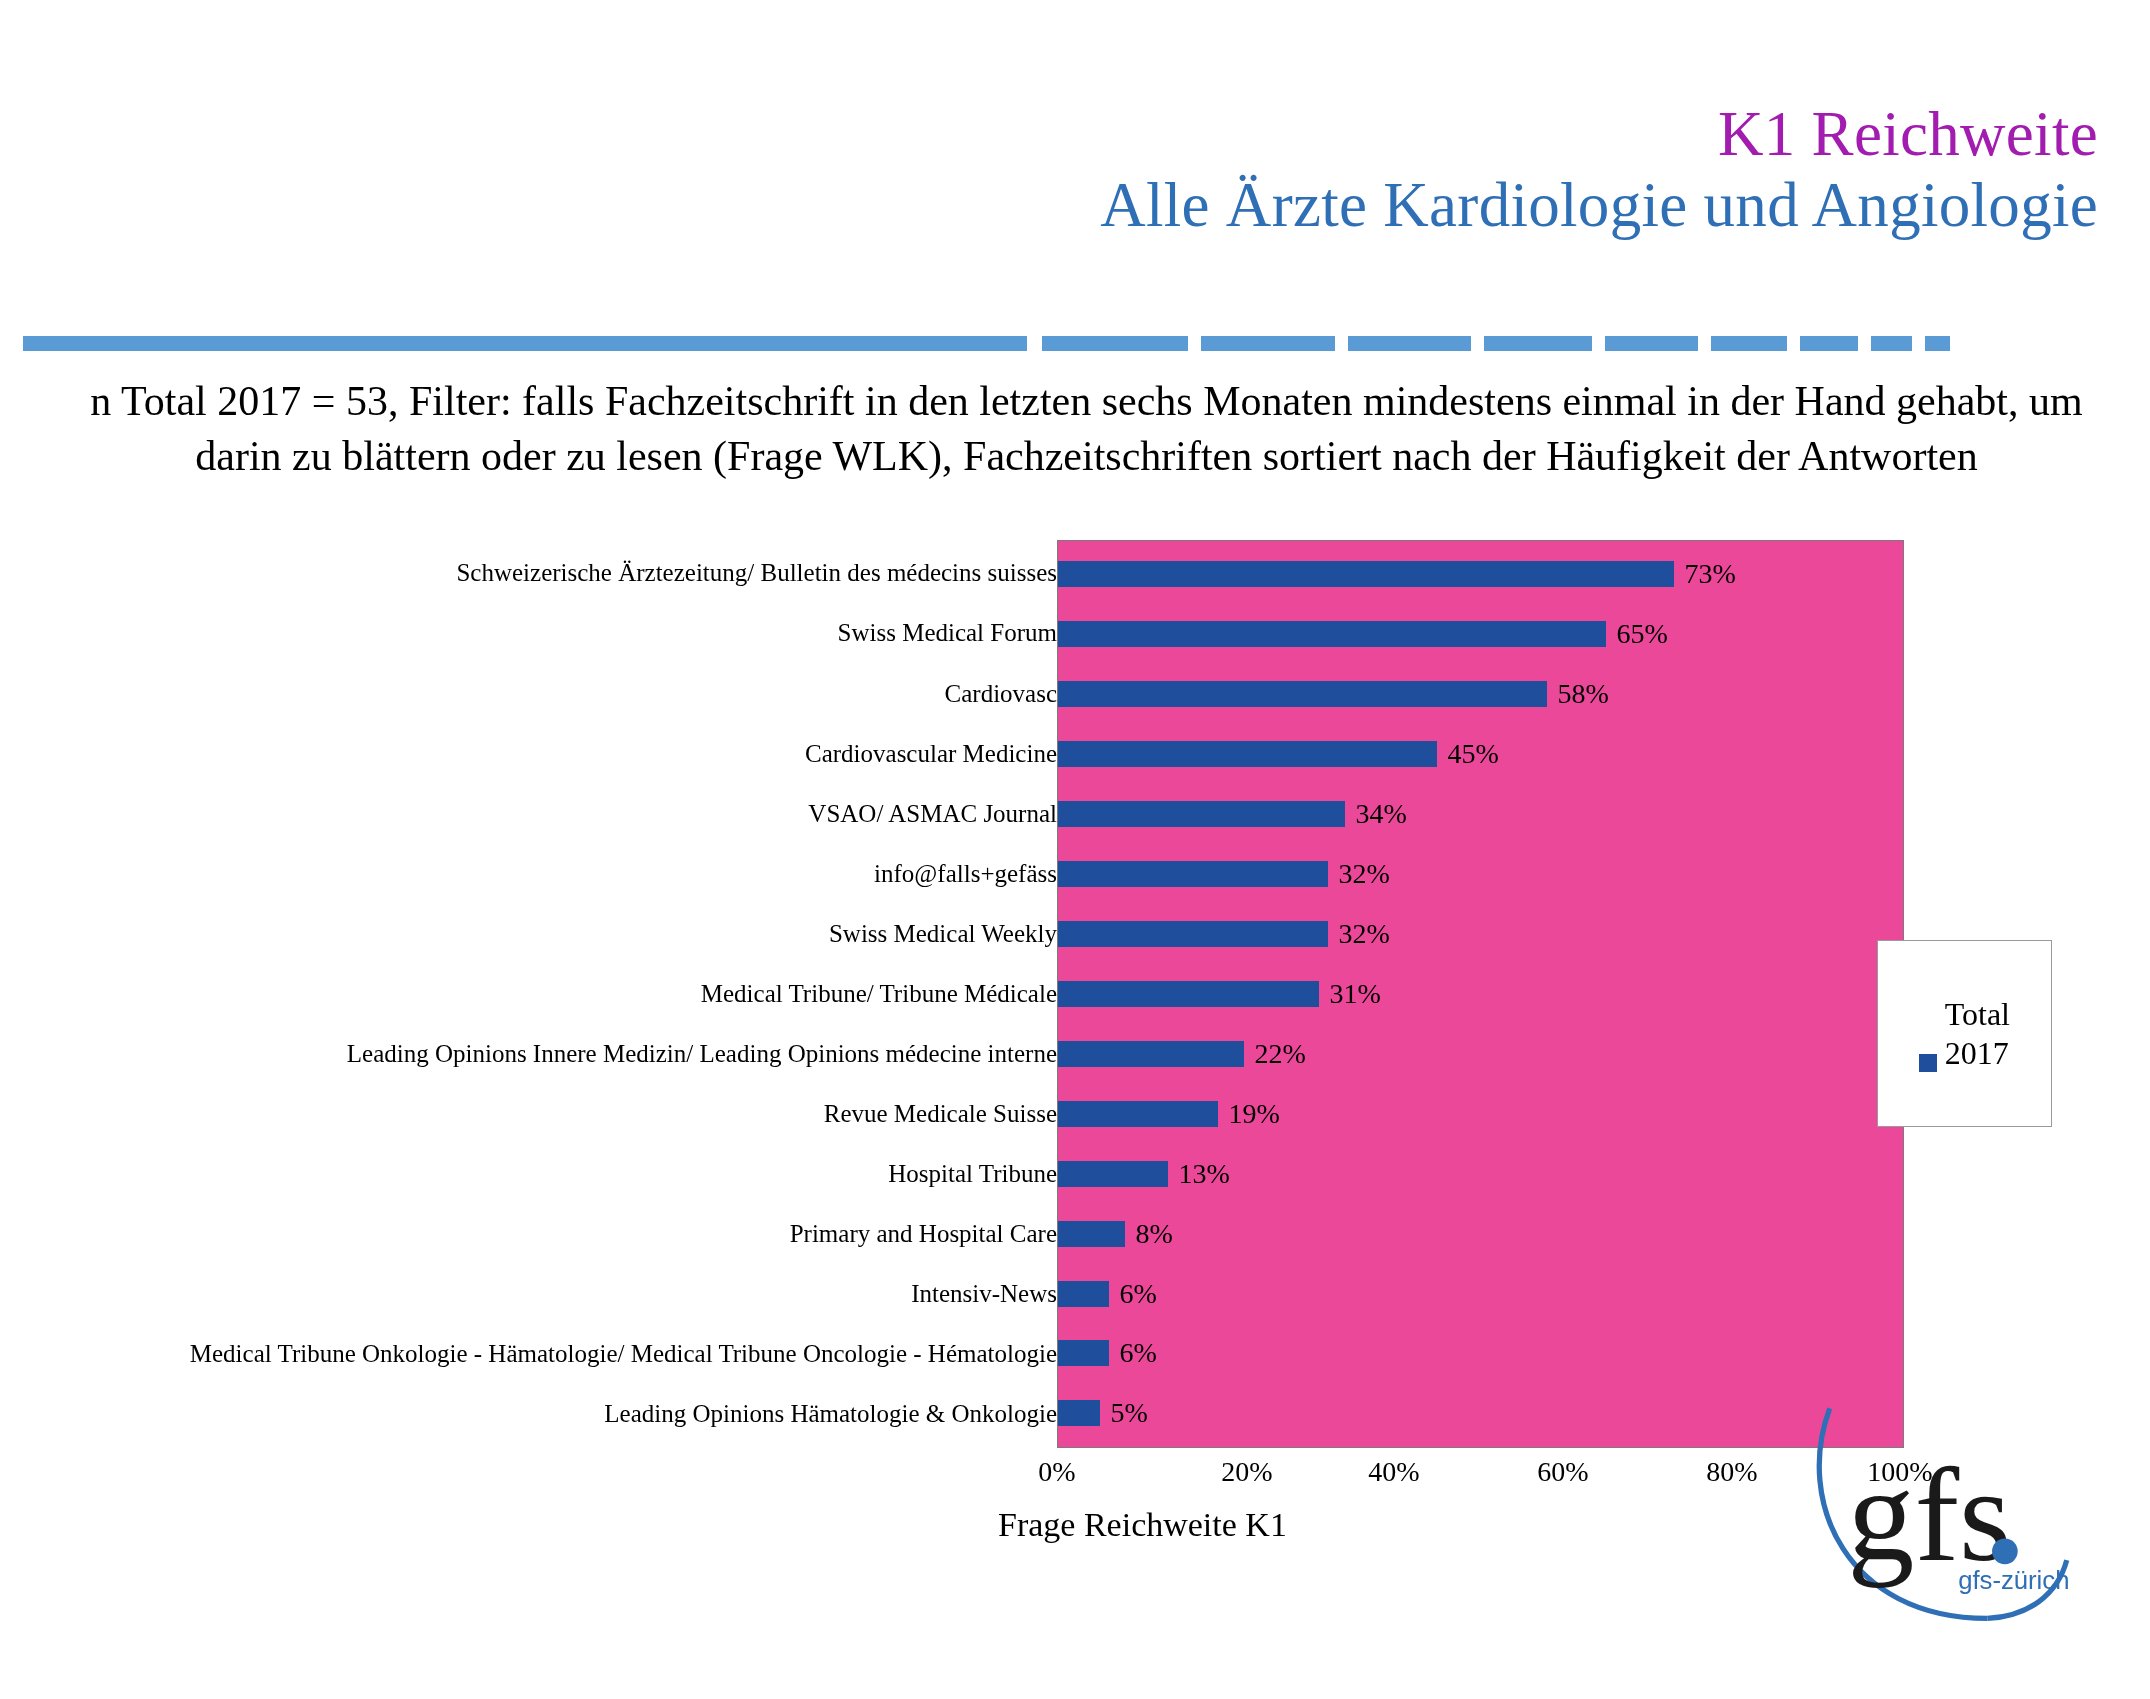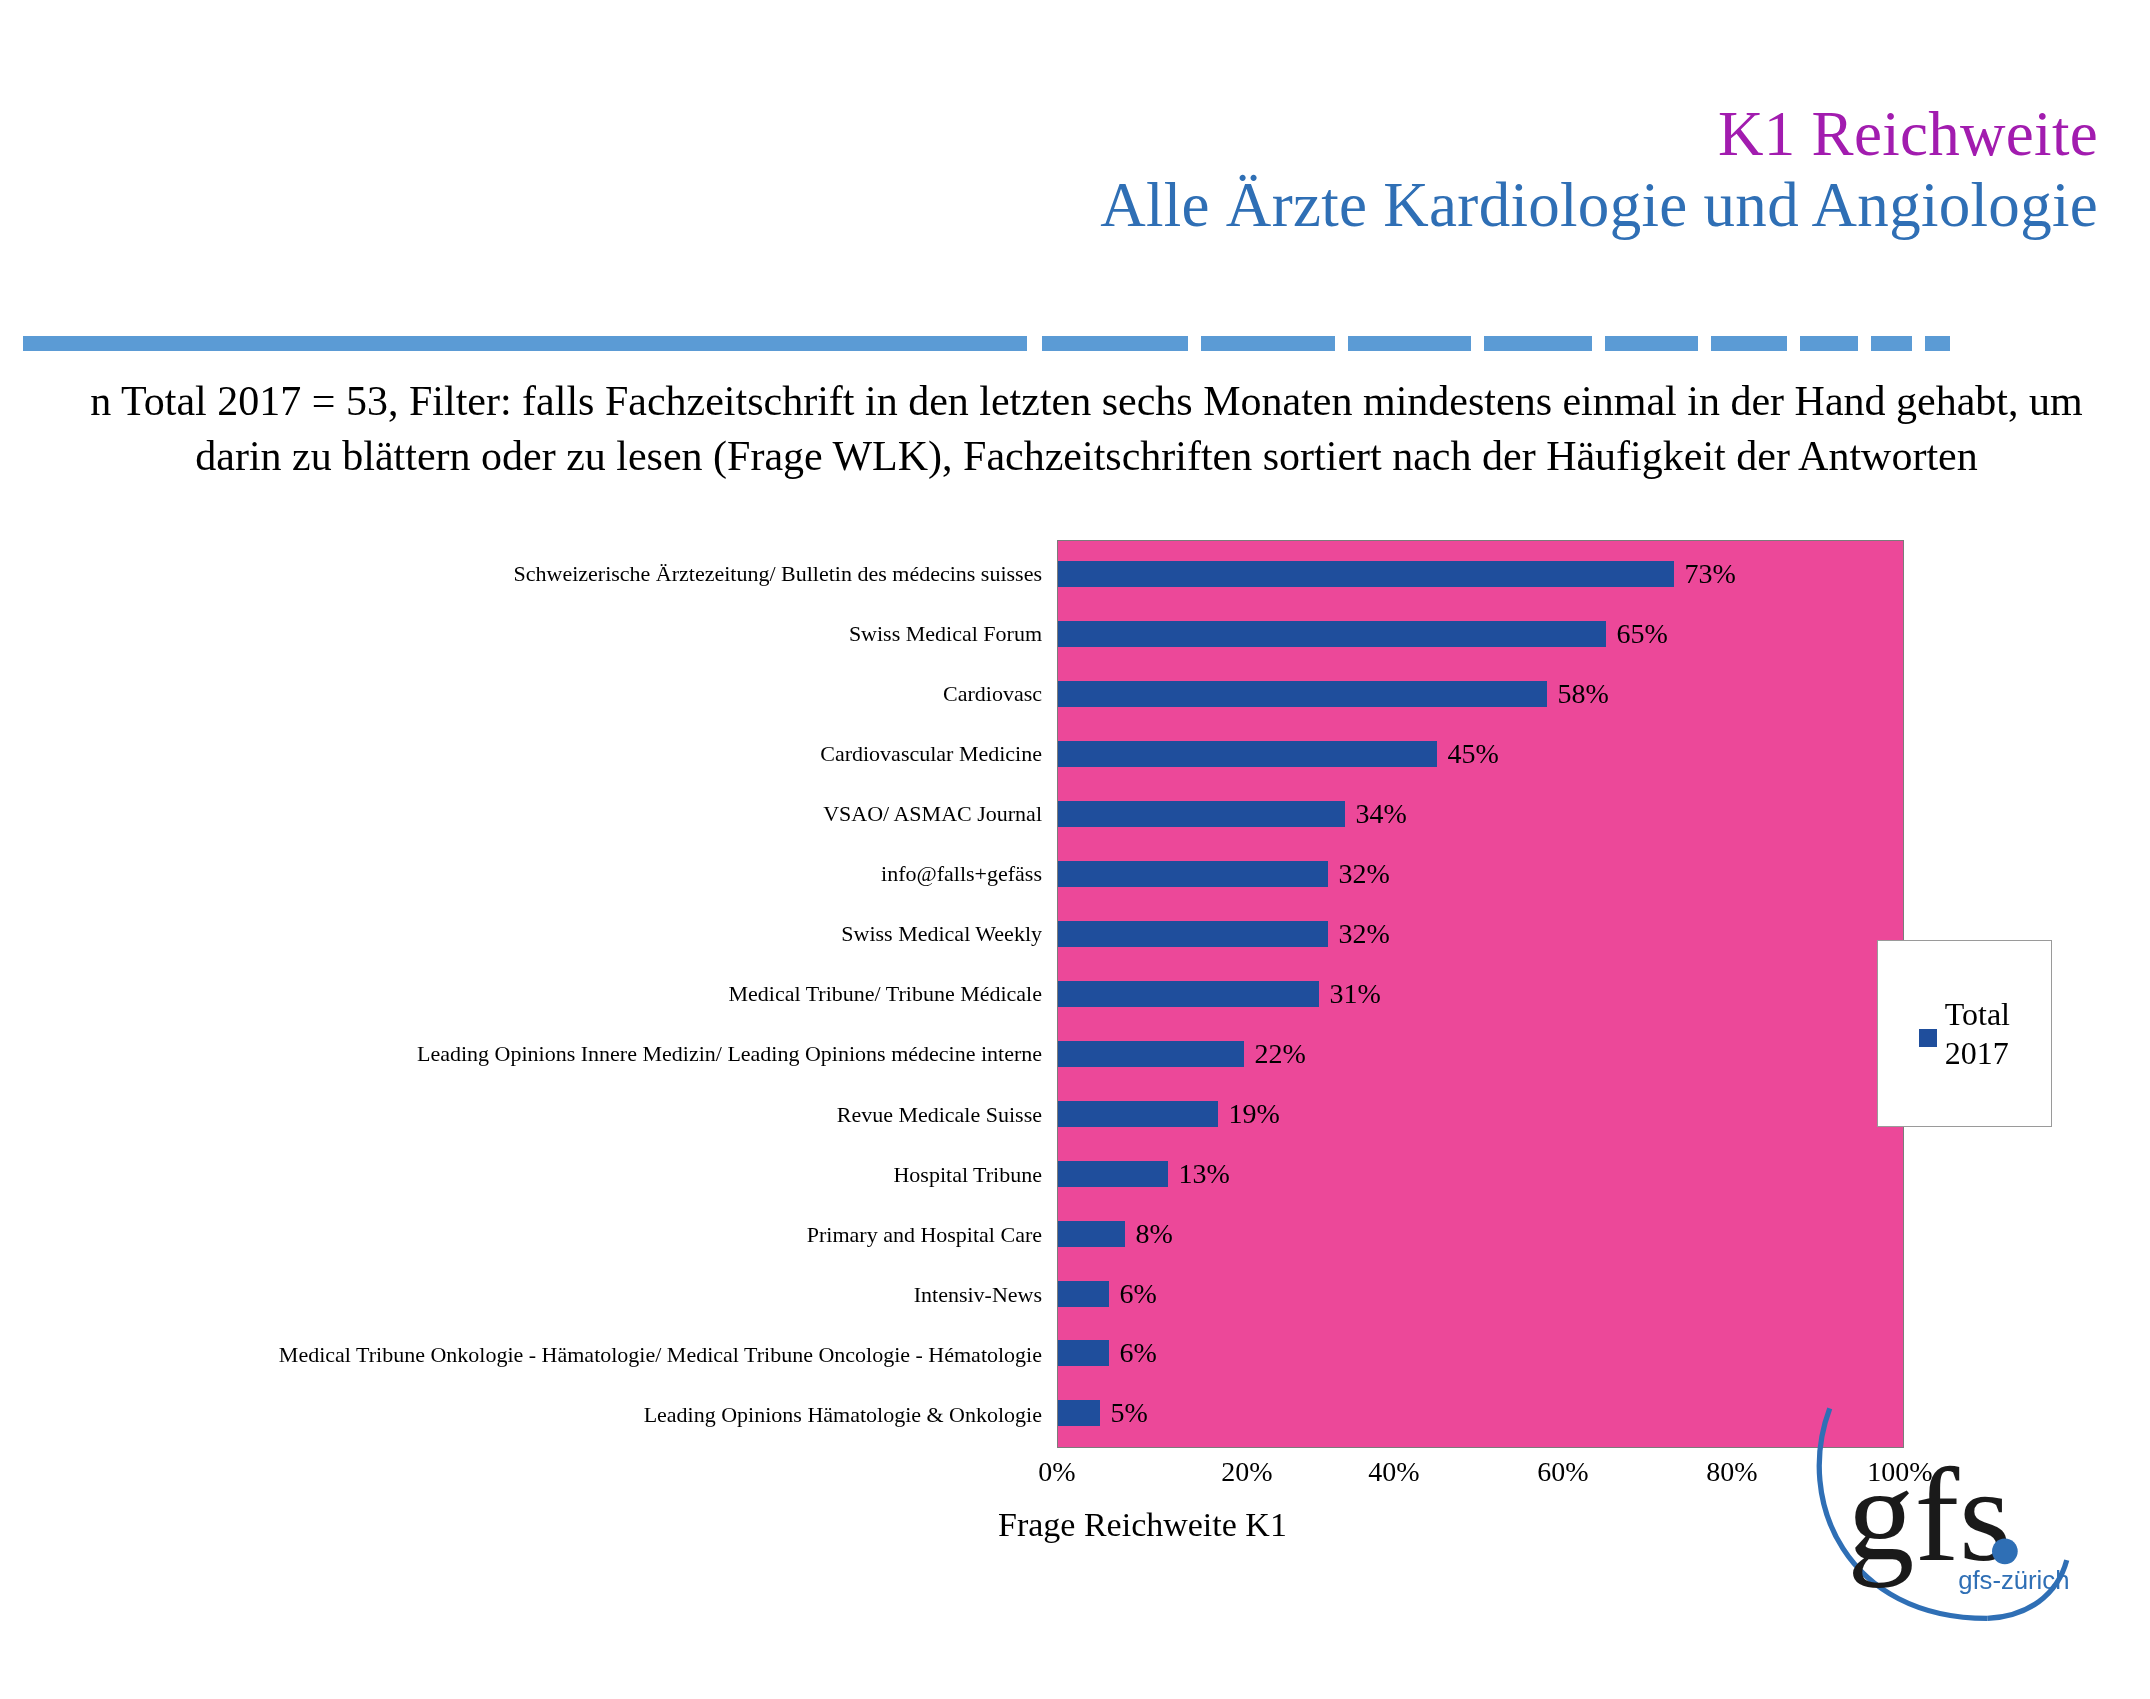--- a/index.html
+++ b/index.html
@@ -98,23 +98,22 @@
     width: 993px;
     display: flex;
     flex-direction: column;
     justify-content: space-around;
     padding-top: 3.5px;
     padding-bottom: 3.5px;
     box-sizing: border-box;
   }
   .cat-label {
     text-align: right;
-    font-size: 22px;
+    font-size: 25px;
     line-height: 1.05;
-    padding-right: 15px;
     white-space: nowrap;
     height: 58px;
     display: flex;
     align-items: center;
     justify-content: flex-end;
   }
   .plot-area {
     position: relative;
     flex: 0 0 847px;
     border: 1.8px solid #7b7b7b;
@@ -178,21 +177,21 @@
     height: 187px;
     border: 1.8px solid #9a9a9a;
     box-sizing: border-box;
     display: flex;
     align-items: center;
     justify-content: center;
     background: #ffffff;
   }
   .legend-inner {
     display: flex;
-    align-items: center;
+    align-items: flex-end;
     font-size: 32px;
     line-height: 1.2;
   }
   .legend-swatch {
     width: 17.5px;
     height: 17.5px;
     background: #1f4e9c;
     margin-top: 9.3px;
     margin-right: 8.2px;
     flex: 0 0 auto;

